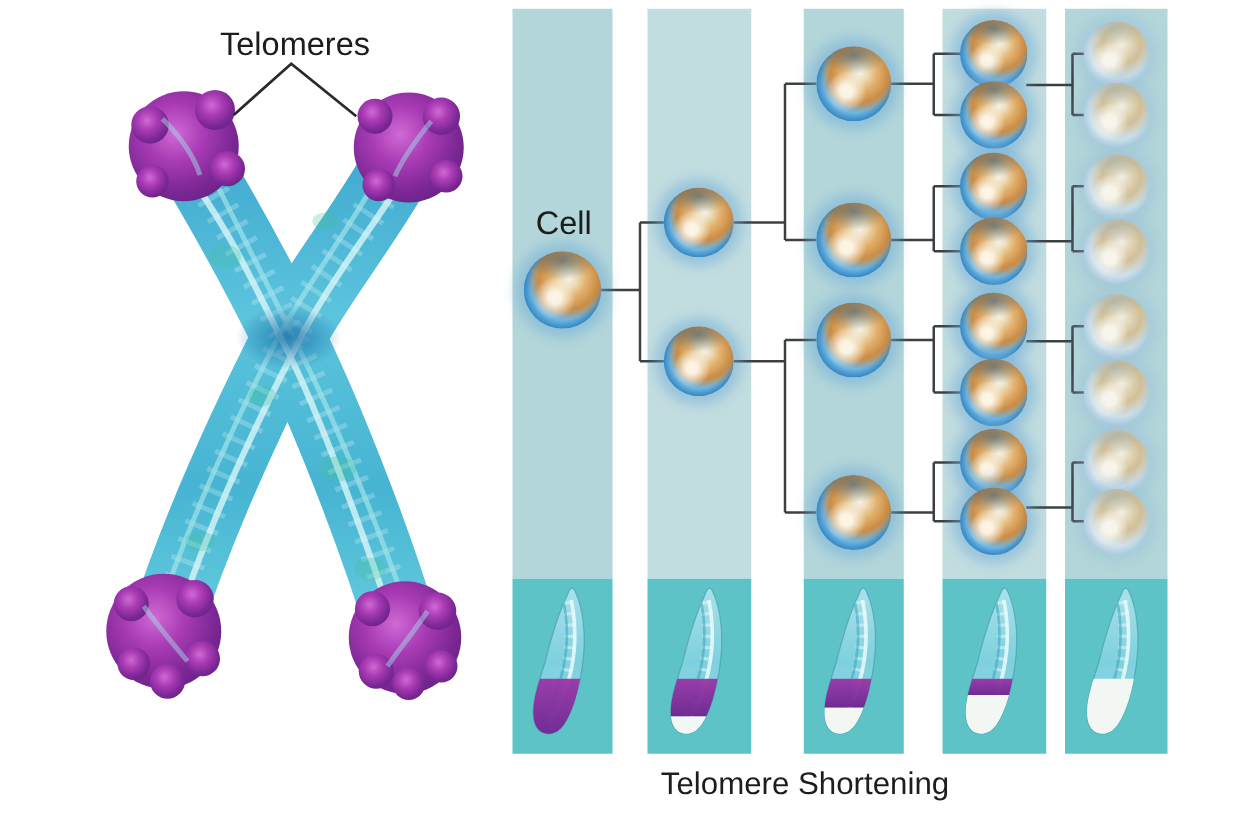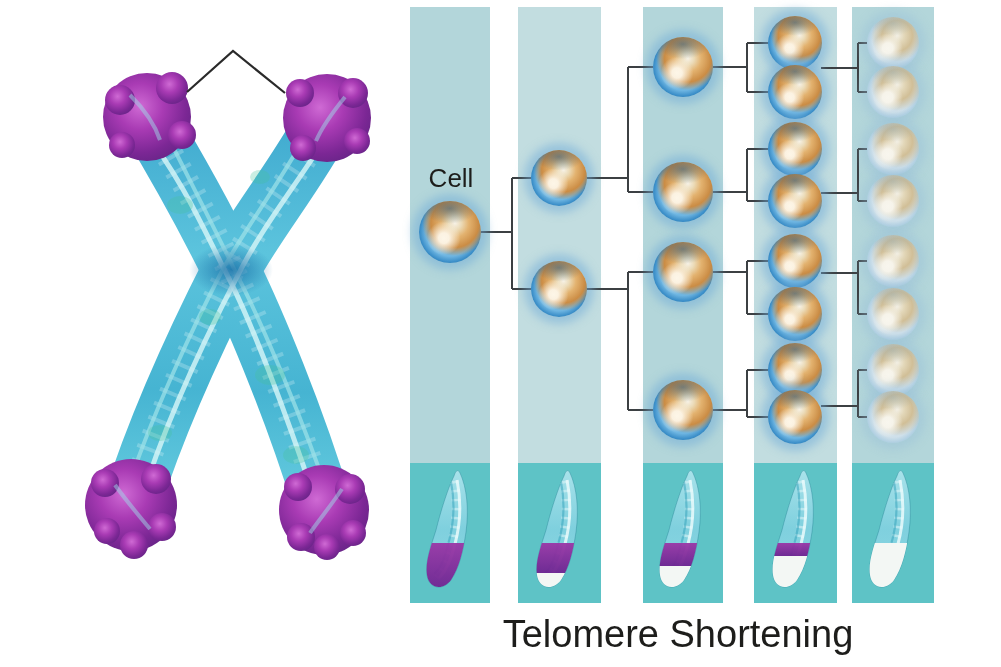--- a/index.html
+++ b/index.html
@@ -2,21 +2,21 @@
 <html><head>
 <meta charset="utf-8">
 <style>
   html,body{margin:0;padding:0;background:#fff;}
   .page{position:relative;width:1001px;height:667px;background:#fff;overflow:hidden;
         font-family:"Liberation Sans", sans-serif;color:#1d1d1b;}
   .label{position:absolute;z-index:5;white-space:nowrap;transform:translateX(-50%);}
   .telomeres-label{left:236px;top:20px;font-size:26px;}
   .cell-label{left:451px;top:163px;font-size:26px;}
   .chromosome-label{left:223px;top:554px;font-size:28px;}
-  .caption-label{left:678px;top:613px;font-size:38px;}
+  .caption-label{left:644px;top:613px;font-size:25px;}
   .band{position:absolute;top:7px;height:456px;z-index:1;}
   .panel{position:absolute;top:463px;height:140px;z-index:1;}
   .mini-chrom{position:absolute;z-index:2;}
   #overlay{position:absolute;left:0;top:0;z-index:2;}
   #chrom-art{position:absolute;left:60px;top:55px;z-index:2;}
   .cell{position:absolute;z-index:3;border-radius:50%;
     box-shadow:0 0 9px 7px rgba(112,172,216,.50);
     background:
       radial-gradient(ellipse 70% 40% at 50% 12%, rgba(14,76,130,.50), rgba(14,76,130,0) 62%),
       radial-gradient(circle at 40% 60%, #fdf6e8 0%, rgba(253,246,232,.95) 10%, rgba(253,246,232,0) 32%),
@@ -317,15 +317,16 @@
       <div class="cell faded" style="left: 867px; top: 17px; width: 52px; height: 52px;"></div>
       <div class="cell faded" style="left: 867px; top: 66px; width: 52px; height: 52px;"></div>
       <div class="cell faded" style="left: 867px; top: 123px; width: 52px; height: 52px;"></div>
       <div class="cell faded" style="left: 867px; top: 175px; width: 52px; height: 52px;"></div>
       <div class="cell faded" style="left: 867px; top: 235px; width: 52px; height: 52px;"></div>
       <div class="cell faded" style="left: 867px; top: 288px; width: 52px; height: 52px;"></div>
       <div class="cell faded" style="left: 867px; top: 344px; width: 52px; height: 52px;"></div>
       <div class="cell faded" style="left: 867px; top: 391px; width: 52px; height: 52px;"></div>
     </div>
 
+  <div class="label telomeres-label">Telomeres</div>
   <div class="label cell-label">Cell</div>
   <div class="label caption-label">Telomere Shortening</div>
 </div>
 
 </body></html>

